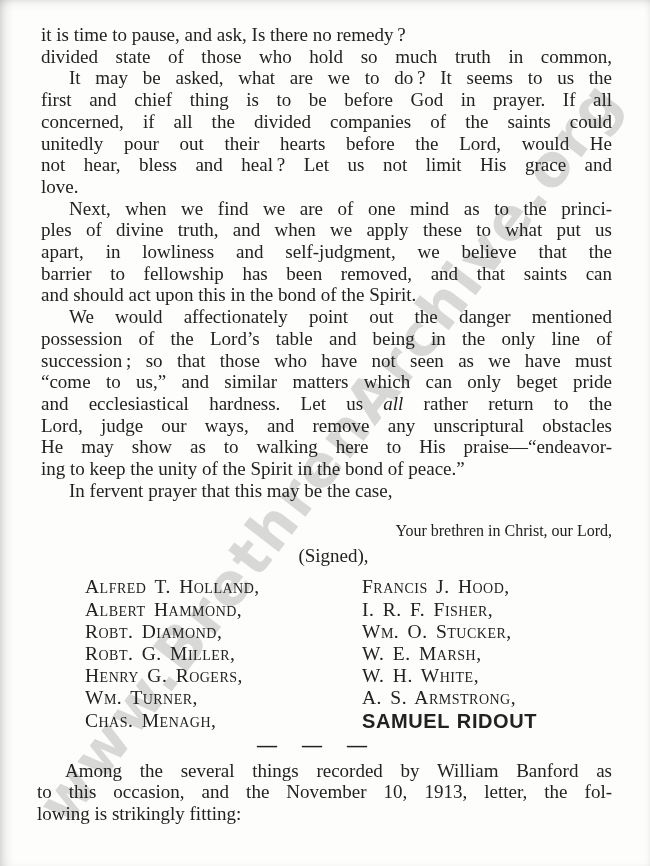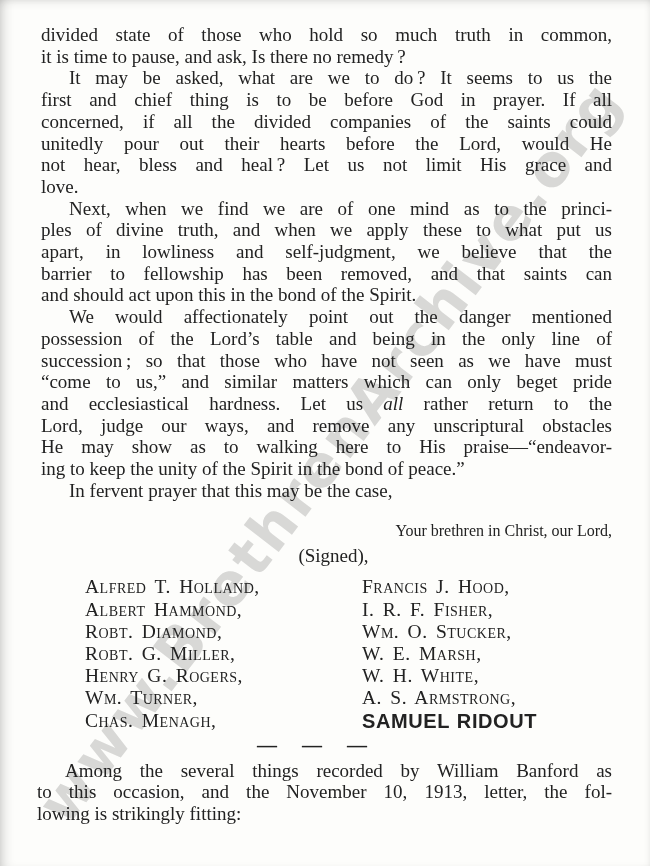--- a/index.html
+++ b/index.html
@@ -63,22 +63,22 @@
 </style>
 </head>
 <body>
 
 <div class="watermark">www.BrethrenArchive.org</div>
 
 <main class="content">
 
   <section class="body-text">
 
-  <div class="line just">divided state of those who hold so much truth in common,</div>
-      <div class="line">it is time to pause, and ask, Is there no remedy ?</div>
+  <div class="line">it is time to pause, and ask, Is there no remedy ?</div>
+      <div class="line just">divided state of those who hold so much truth in common,</div>
       <div class="line indent just">It may be asked, what are we to do ?  It seems to us the</div>
       <div class="line just">first and chief thing is to be before God in prayer.  If all</div>
       <div class="line just">concerned, if all the divided companies of the saints could</div>
       <div class="line just">unitedly pour out their hearts before the Lord, would He</div>
       <div class="line just">not hear, bless and heal ?  Let us not limit His grace and</div>
       <div class="line">love.</div>
       <div class="line indent just">Next, when we find we are of one mind as to the princi-</div>
       <div class="line just">ples of divine truth, and when we apply these to what put us</div>
       <div class="line just">apart, in lowliness and self-judgment, we believe that the</div>
       <div class="line just">barrier to fellowship has been removed, and that saints can</div>

